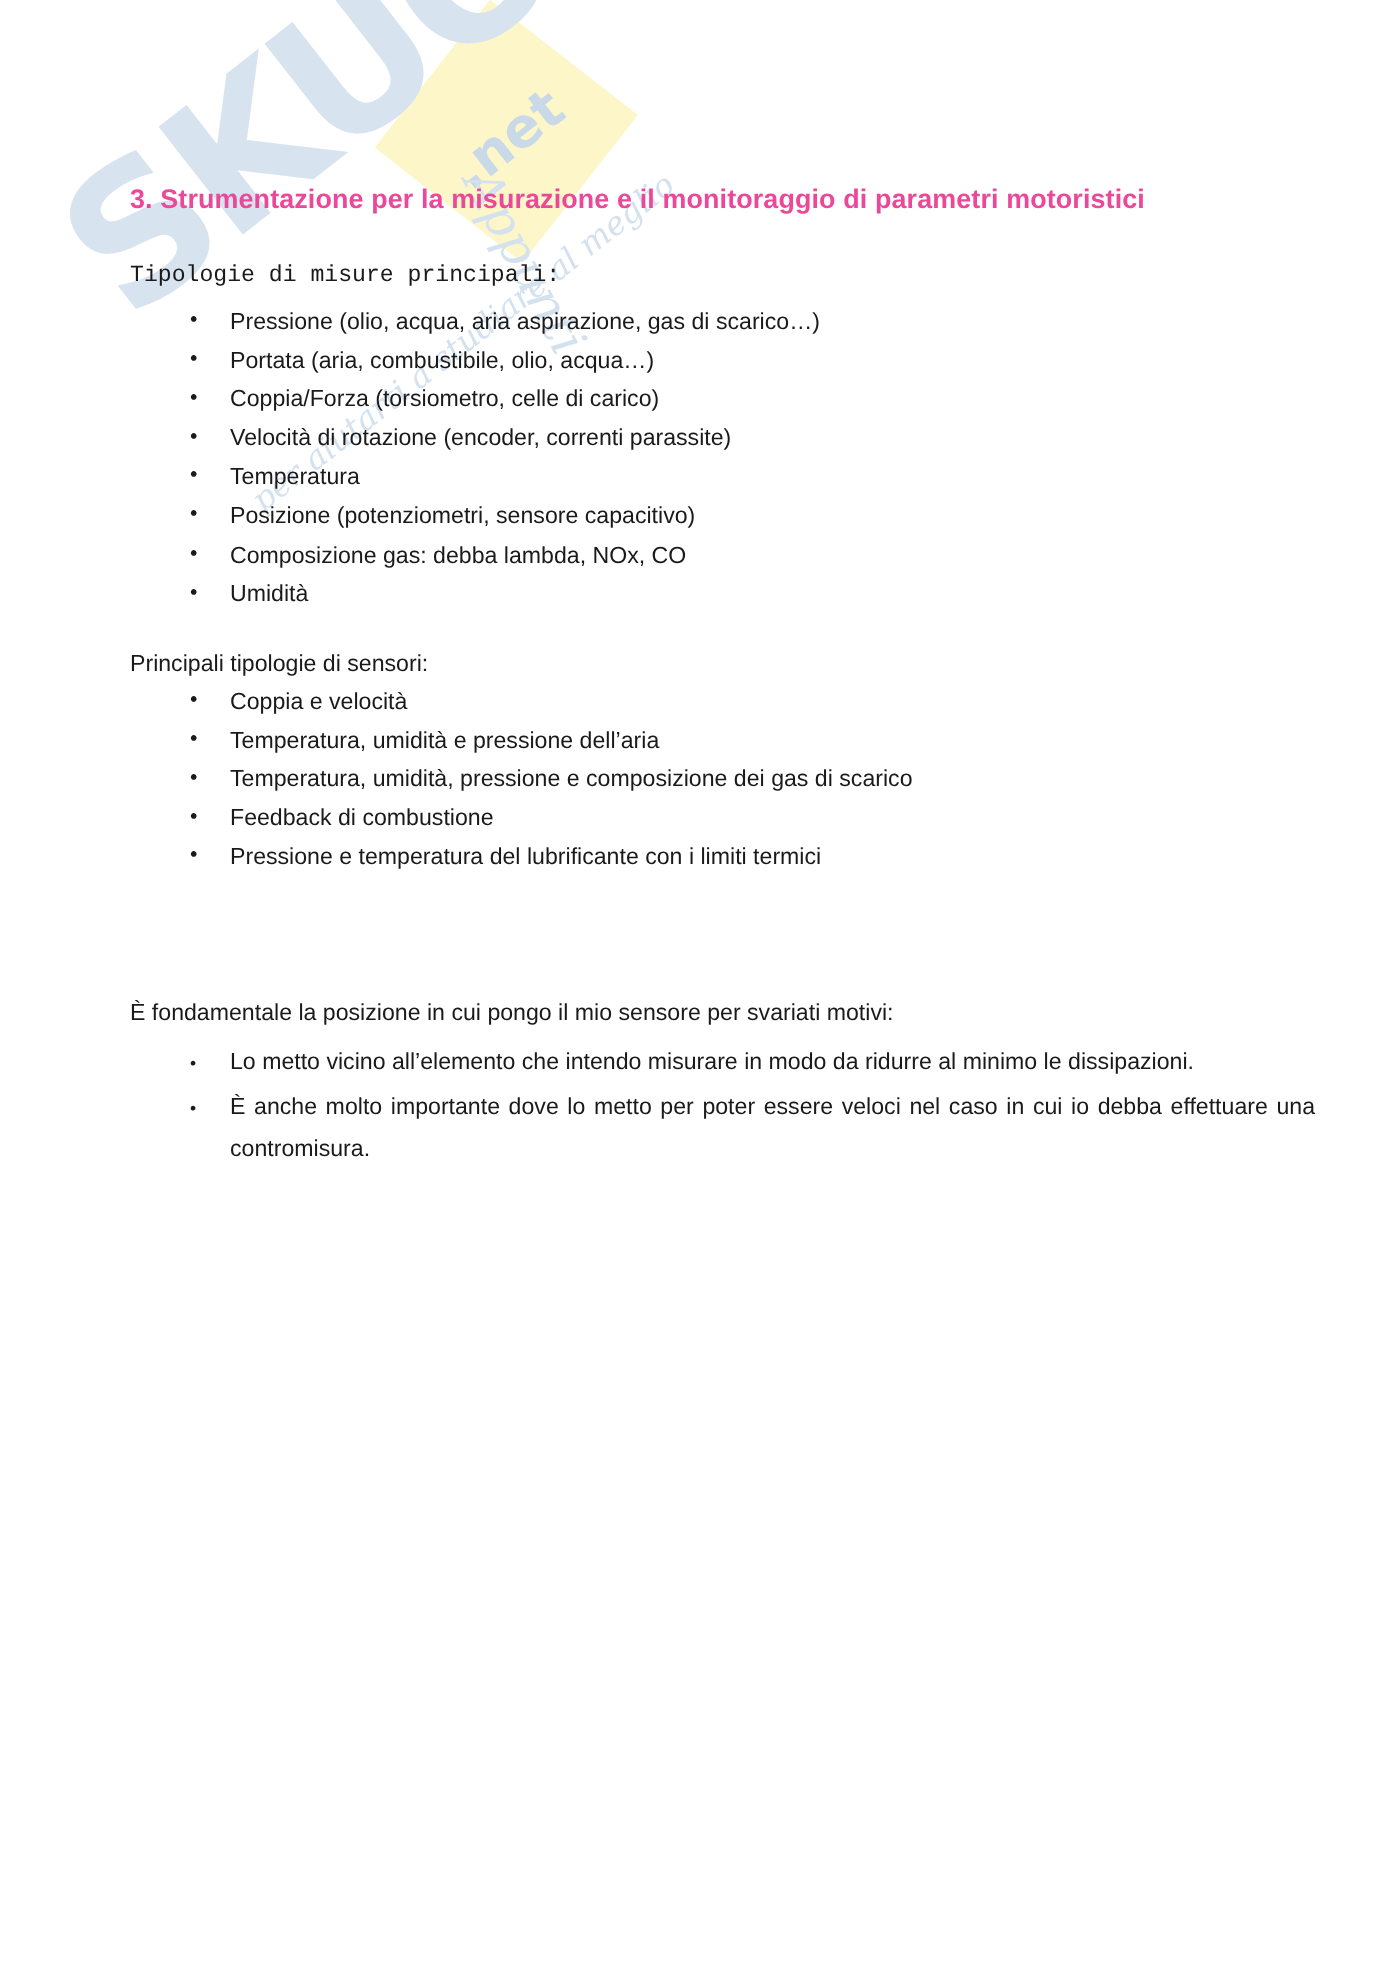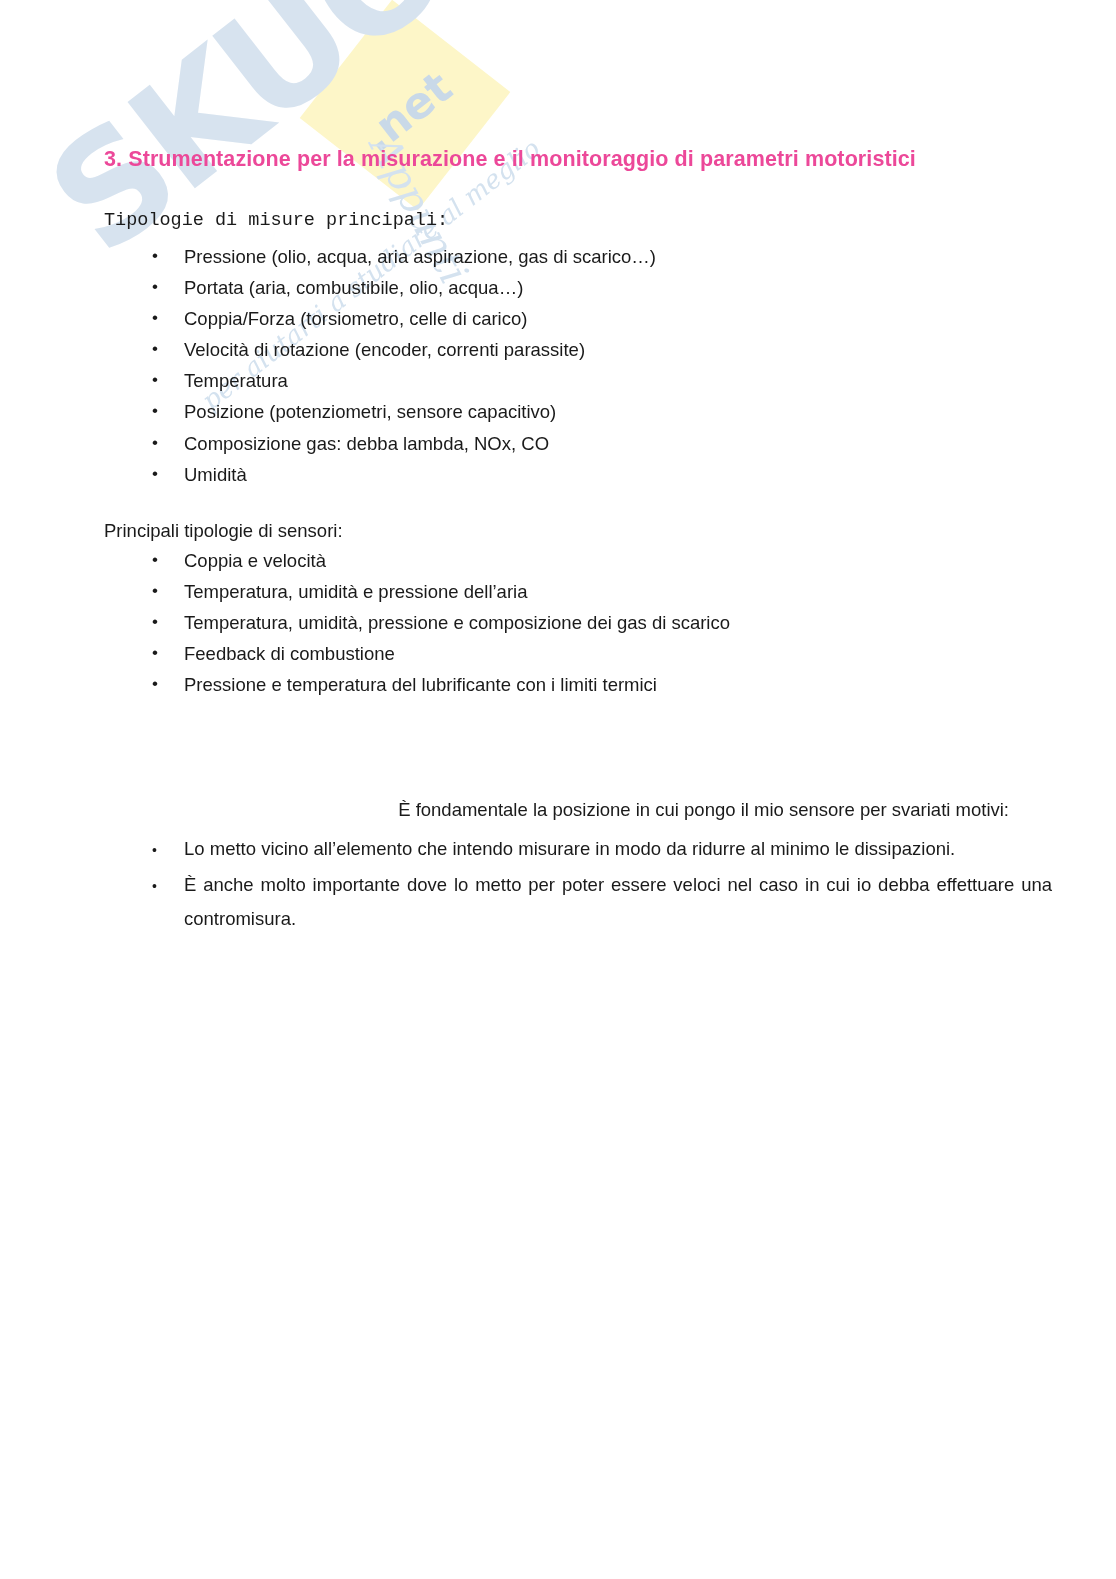--- a/index.html
+++ b/index.html
@@ -102,21 +102,21 @@
   .para {
     position: absolute;
     left: 104px;
     width: 905px;
     font-size: 18.5px;
     color: #1a1a1a;
     line-height: 30.5px;
   }
   .para-intro1 { top: 187px; font-family: Liberation Mono, monospace; }
   .para-intro2 { top: 490px; margin-top: 26px; }
-  .para-intro3 { top: 776px; text-align: right; }
+  .para-intro3 { top: 776px; }
 
   ul.bullets {
     position: absolute;
     left: 140px;
     margin: 12px;
     padding: 0;
     list-style: none;
     width: 870px;
   }
   ul.list-one  { top: 230px; }

